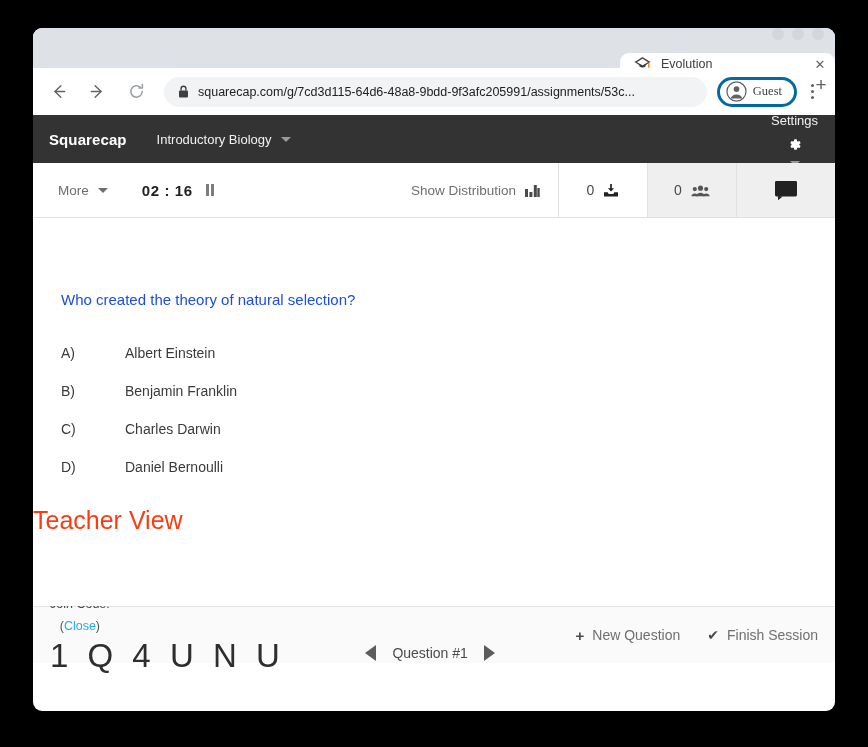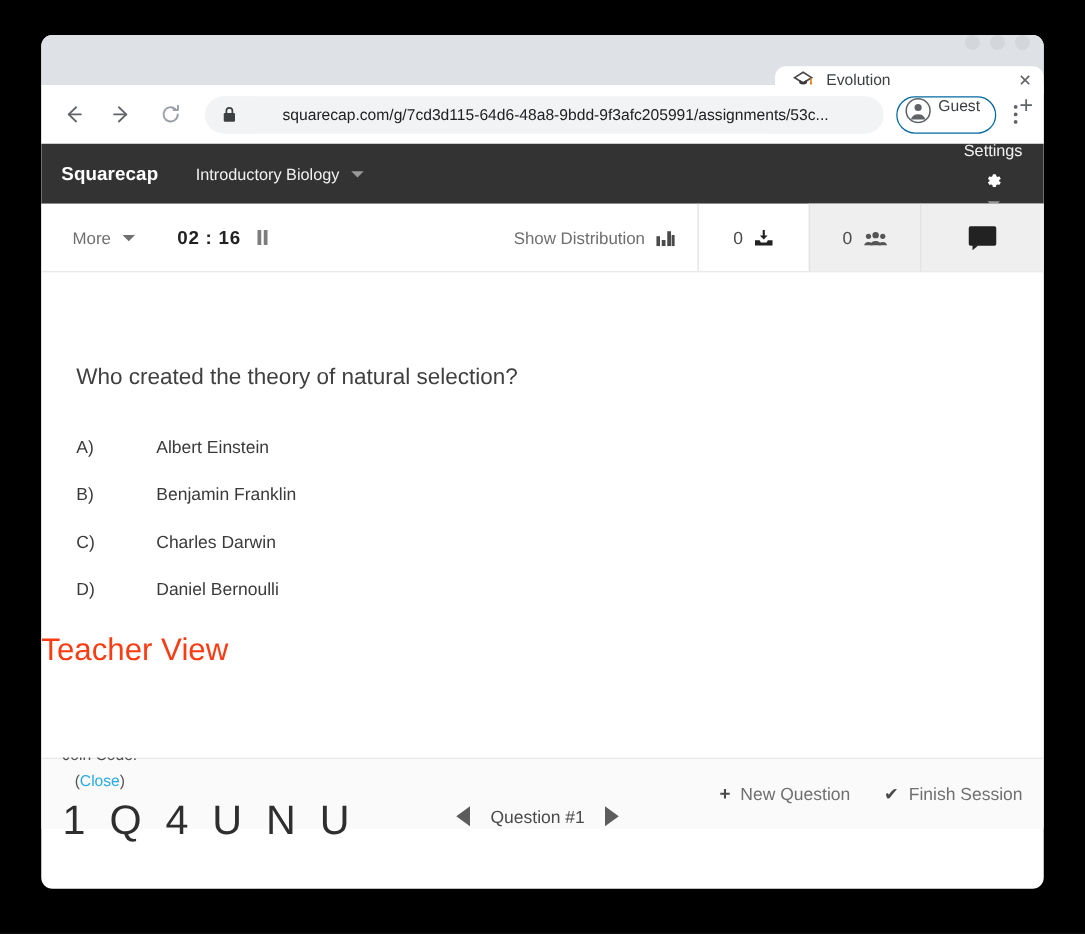--- a/index.html
+++ b/index.html
@@ -120,41 +120,41 @@
     height: 30px;
     background: #f1f3f4;
     border-radius: 15px;
     display: flex;
     align-items: center;
     padding: 0 14px;
     box-sizing: border-box;
     margin-left: 4px;
     margin-right: 10px;
     overflow: hidden;
-    gap: 28px;
   }
   #lock-icon { flex: 0 0 auto; margin-right: 9px; display:block; }
   #url-text {
     font-size: 12.5px;
     color: #202124;
     white-space: nowrap;
     overflow: hidden;
     text-overflow: clip;
     font-family: "Liberation Sans", sans-serif;
   }
   #profile-chip {
     flex: 0 0 auto;
     height: 30px;
-    border: 1px solid #0369a1;
+    border: 3px solid #0369a1;
     border-radius: 15px;
     display: flex;
-    align-items: flex-start;
+    align-items: center;
     padding: 0 12px 0 6px;
     box-sizing: border-box;
     margin-right: 4px;
+    font-family: Liberation Serif, serif;
   }
   #profile-avatar { margin-right: 6px; display:block; }
   #profile-label {
     font-size: 12.5px;
     color: #3c4043;
   }
   #browser-menu {
     flex: 0 0 auto;
     width: 22px;
     display: flex;
@@ -278,22 +278,22 @@
 
   
   #question-body {
     position: relative;
     height: 388px;
     background: #ffffff;
     padding: 73px 0 0 28px;
     box-sizing: border-box;
   }
   #question-text {
-    font-size: 18px;
-    color: #404040;
+    font-size: 15px;
+    color: #1d4ed8;
     margin-bottom: 37px;
   }
   .answer-row {
     display: flex;
     align-items: baseline;
     margin-bottom: 22px;
   }
   .answer-letter {
     width: 64px;
     flex: 0 0 auto;

